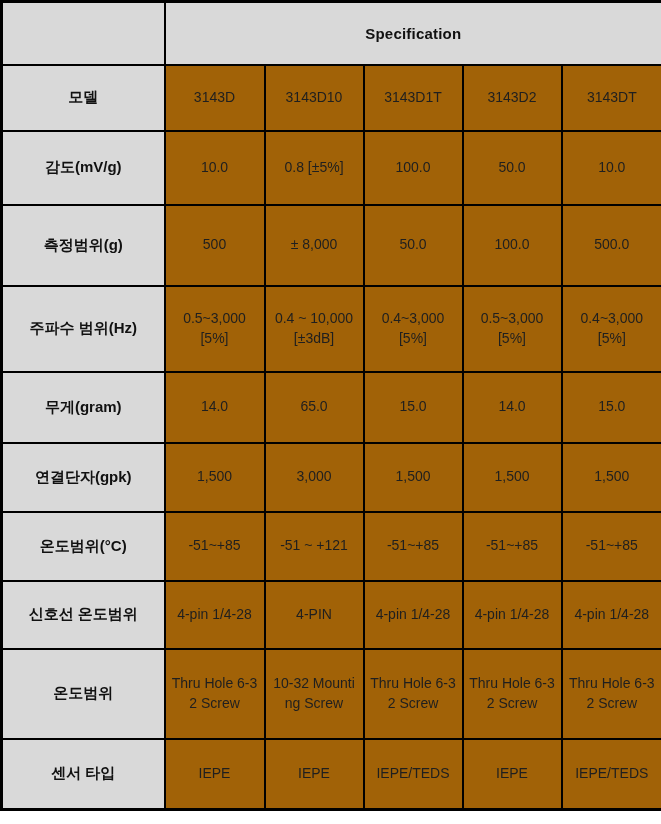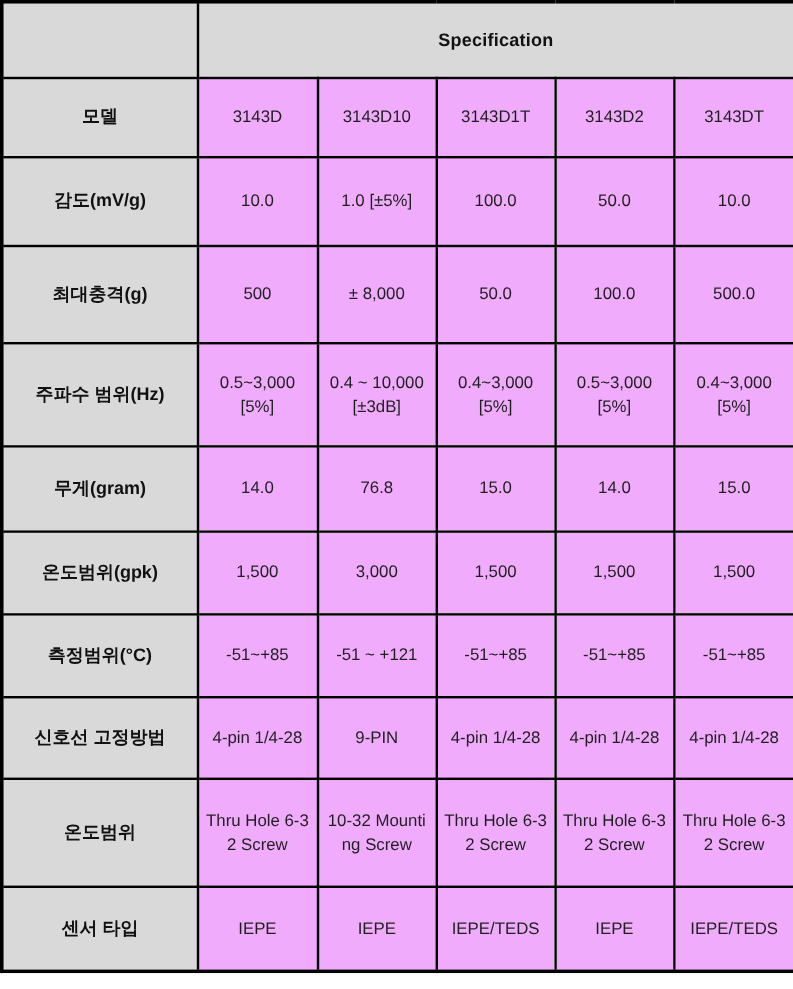--- a/index.html
+++ b/index.html
@@ -28,21 +28,21 @@
     font-weight: bold;
     font-size: 15px;
     color: #111111;
     padding: 2px 4px;
   }
   .spec-table th.spec-header {
     font-size: 15px;
     letter-spacing: 0.2px;
   }
   .spec-table td.value-cell {
-    background: #f0abfc;
+    background: #a16207;
     font-size: 14px;
     color: #1f1f1f;
     word-break: break-all;
     line-height: 1.4;
     padding: 2px 5px;
   }
   
   tr.r0  { height: 63px; }
   tr.r1  { height: 66px; }
   tr.r2  { height: 74px; }
@@ -78,75 +78,75 @@
       <td class="value-cell">3143D</td>
       <td class="value-cell">3143D10</td>
       <td class="value-cell">3143D1T</td>
       <td class="value-cell">3143D2</td>
       <td class="value-cell">3143DT</td>
     </tr>
 
     <tr class="r2">
       <th class="row-label">감도(mV/g)</th>
       <td class="value-cell">10.0</td>
-      <td class="value-cell">1.0 [±5%]</td>
+      <td class="value-cell">0.8 [±5%]</td>
       <td class="value-cell">100.0</td>
       <td class="value-cell">50.0</td>
       <td class="value-cell">10.0</td>
     </tr>
 
     <tr class="r3">
-      <th class="row-label">최대충격(g)</th>
+      <th class="row-label">측정범위(g)</th>
       <td class="value-cell">500</td>
       <td class="value-cell">± 8,000</td>
       <td class="value-cell">50.0</td>
       <td class="value-cell">100.0</td>
       <td class="value-cell">500.0</td>
     </tr>
 
     <tr class="r4">
       <th class="row-label">주파수 범위(Hz)</th>
       <td class="value-cell">0.5~3,000 [5%]</td>
       <td class="value-cell">0.4 ~ 10,000 [±3dB]</td>
       <td class="value-cell">0.4~3,000 [5%]</td>
       <td class="value-cell">0.5~3,000 [5%]</td>
       <td class="value-cell">0.4~3,000 [5%]</td>
     </tr>
 
     <tr class="r5">
       <th class="row-label">무게(gram)</th>
       <td class="value-cell">14.0</td>
-      <td class="value-cell">76.8</td>
+      <td class="value-cell">65.0</td>
       <td class="value-cell">15.0</td>
       <td class="value-cell">14.0</td>
       <td class="value-cell">15.0</td>
     </tr>
 
     <tr class="r6">
-      <th class="row-label">온도범위(gpk)</th>
+      <th class="row-label">연결단자(gpk)</th>
       <td class="value-cell">1,500</td>
       <td class="value-cell">3,000</td>
       <td class="value-cell">1,500</td>
       <td class="value-cell">1,500</td>
       <td class="value-cell">1,500</td>
     </tr>
 
     <tr class="r7">
-      <th class="row-label">측정범위(°C)</th>
+      <th class="row-label">온도범위(°C)</th>
       <td class="value-cell">-51~+85</td>
       <td class="value-cell">-51 ~ +121</td>
       <td class="value-cell">-51~+85</td>
       <td class="value-cell">-51~+85</td>
       <td class="value-cell">-51~+85</td>
     </tr>
 
     <tr class="r8">
-      <th class="row-label">신호선 고정방법</th>
+      <th class="row-label">신호선 온도범위</th>
       <td class="value-cell">4-pin 1/4-28</td>
-      <td class="value-cell">9-PIN</td>
+      <td class="value-cell">4-PIN</td>
       <td class="value-cell">4-pin 1/4-28</td>
       <td class="value-cell">4-pin 1/4-28</td>
       <td class="value-cell">4-pin 1/4-28</td>
     </tr>
 
     <tr class="r9">
       <th class="row-label">온도범위</th>
       <td class="value-cell">Thru Hole 6-32 Screw</td>
       <td class="value-cell">10-32 Mounting Screw</td>
       <td class="value-cell">Thru Hole 6-32 Screw</td>

